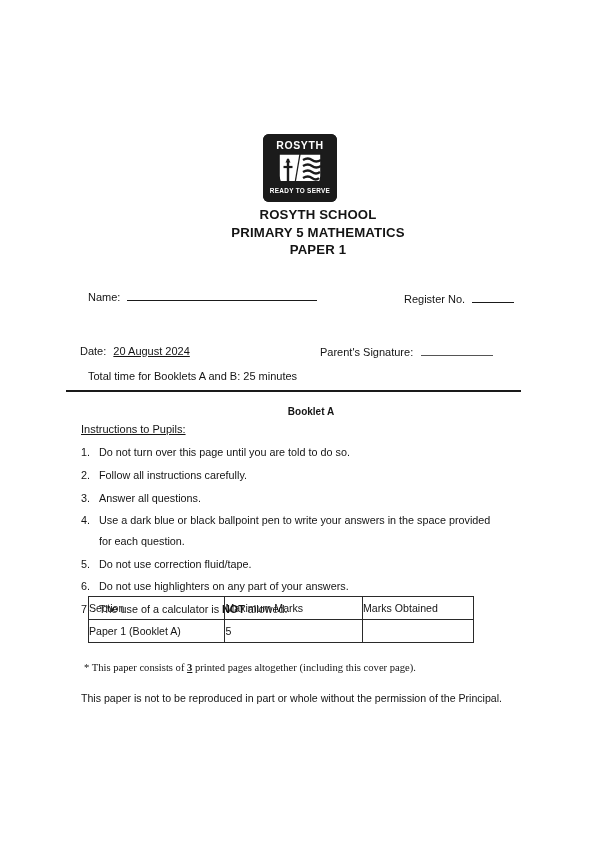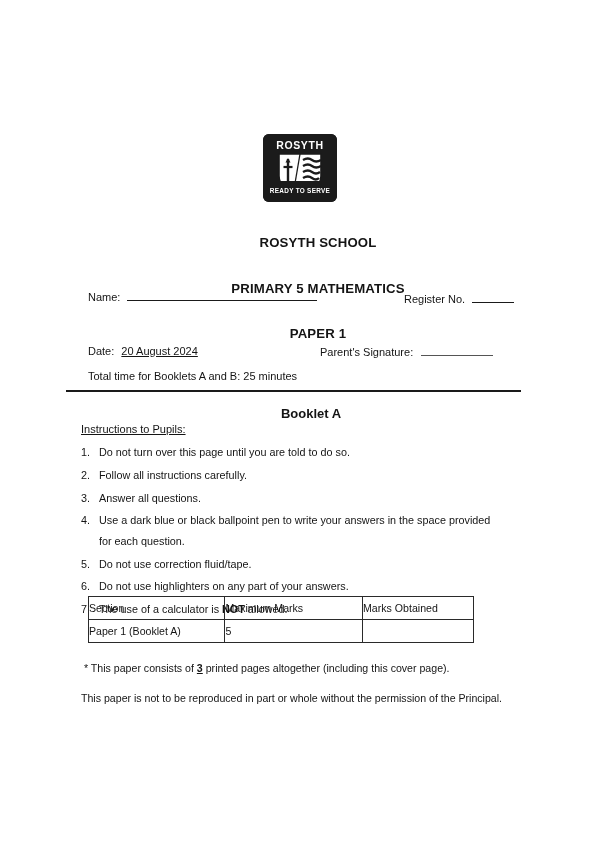--- a/index.html
+++ b/index.html
@@ -52,21 +52,20 @@
     text-align: center;
     padding-left: 36px;
     box-sizing: border-box;
   }
   .title-line {
     font-size: 13.2px;
     font-weight: bold;
     letter-spacing: 0.15px;
     line-height: 17.5px;
     white-space: nowrap;
-    margin-top: 28px;
   }
 
   
   .field-row {
     position: absolute;
     font-size: 11px;
     line-height: 14px;
     white-space: nowrap;
   }
   .blank {
@@ -97,21 +96,21 @@
 
   
   .booklet-heading {
     position: absolute;
     left: 0;
     width: 600px;
     top: 406px;
     text-align: center;
     padding-left: 22px;
     box-sizing: border-box;
-    font-size: 13px;
+    font-size: 10px;
     font-weight: bold;
   }
 
   .instr-title {
     position: absolute;
     left: 81px;
     top: 423px;
     font-size: 11px;
     text-decoration: underline;
   }
@@ -165,21 +164,21 @@
   .col-obtained { width: 111px; }
 
   
   .footer-note {
     position: absolute;
     left: 84px;
     font-size: 10.6px;
     line-height: 14px;
     white-space: nowrap;
   }
-  .note-pages { top: 661px; }
+  .note-pages { top: 661px; font-family: Liberation Serif, serif; }
   .note-repro { top: 691px; left: 81px; }
   .bu { font-weight: bold; text-decoration: underline; }
 </style>
 </head>
 <body>
 
 <div class="page">
 
   <div class="crest-wrap">
     <div class="crest">
@@ -220,21 +219,21 @@
   <div class="field-row" style="left:88px; top:290px;">
     <span>Name:</span>
     <span class="blank" style="width:190px;"></span>
   </div>
   <div class="field-row" style="left:404px; top:292px;">
     <span>Register No.</span>
     <span class="blank" style="width:42px;"></span>
   </div>
 
 
-  <div class="field-row" style="left:88px; top:344px;text-align:right;">
+  <div class="field-row" style="left:80px; top:344px;text-align:right;">
     <span>Date:</span>
     <span class="u" style="margin-left:4px;">20 August 2024</span>
   </div>
   <div class="field-row" style="left:320px; top:345px;">
     <span>Parent's Signature:</span>
     <span class="blank-dashy" style="width:72px;"></span>
   </div>
 
   <div class="field-row" style="left:88px; top:369px;">
     <span>Total time for Booklets A and B:  25 minutes</span>

